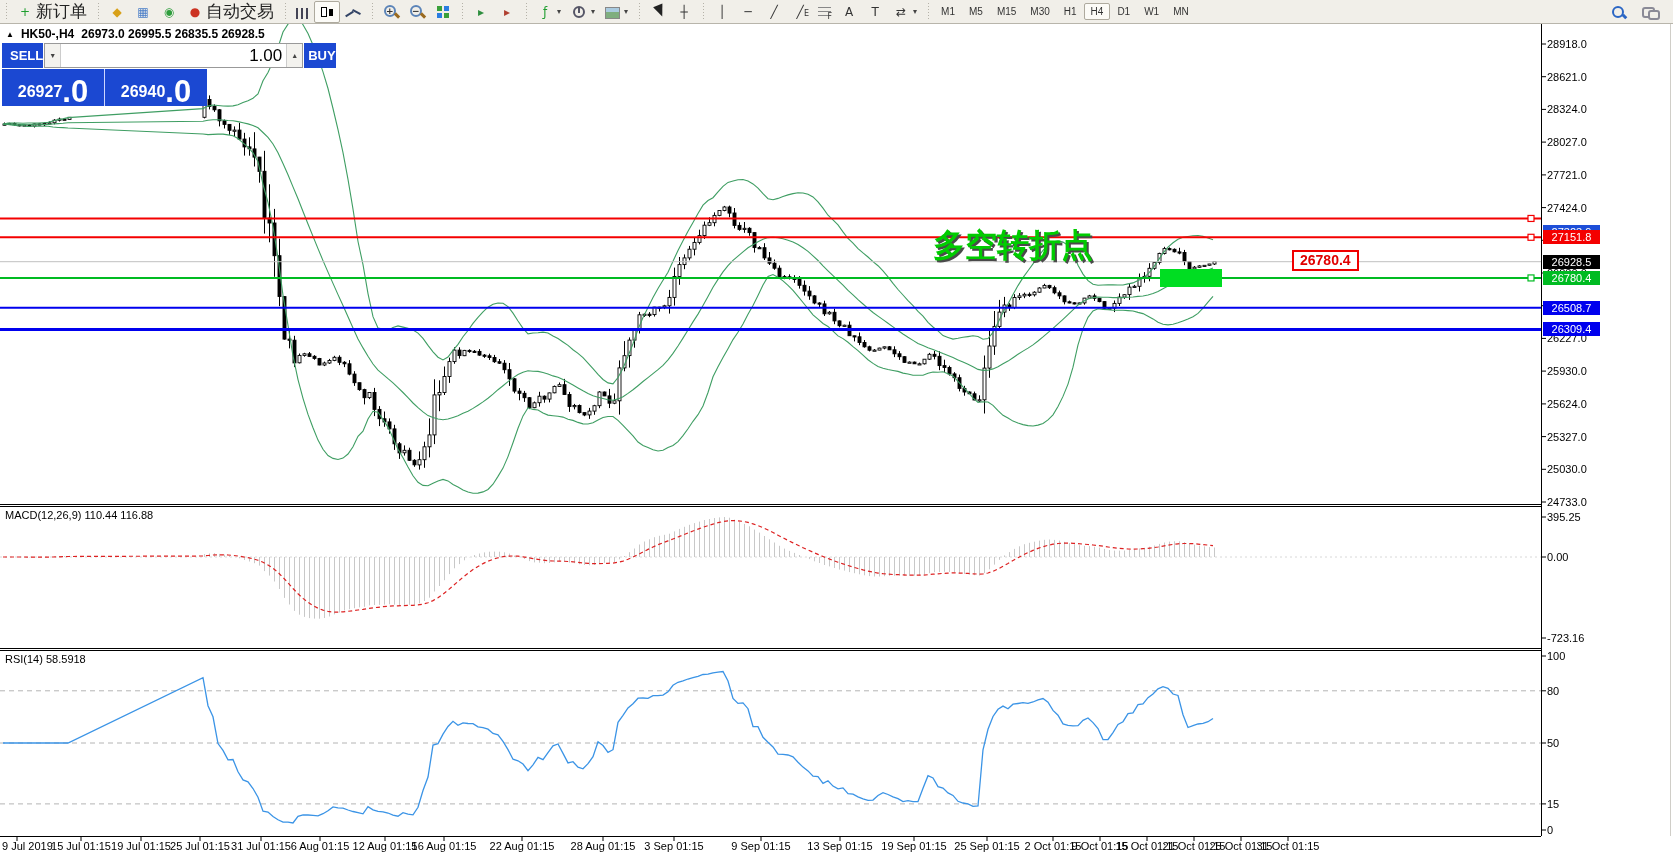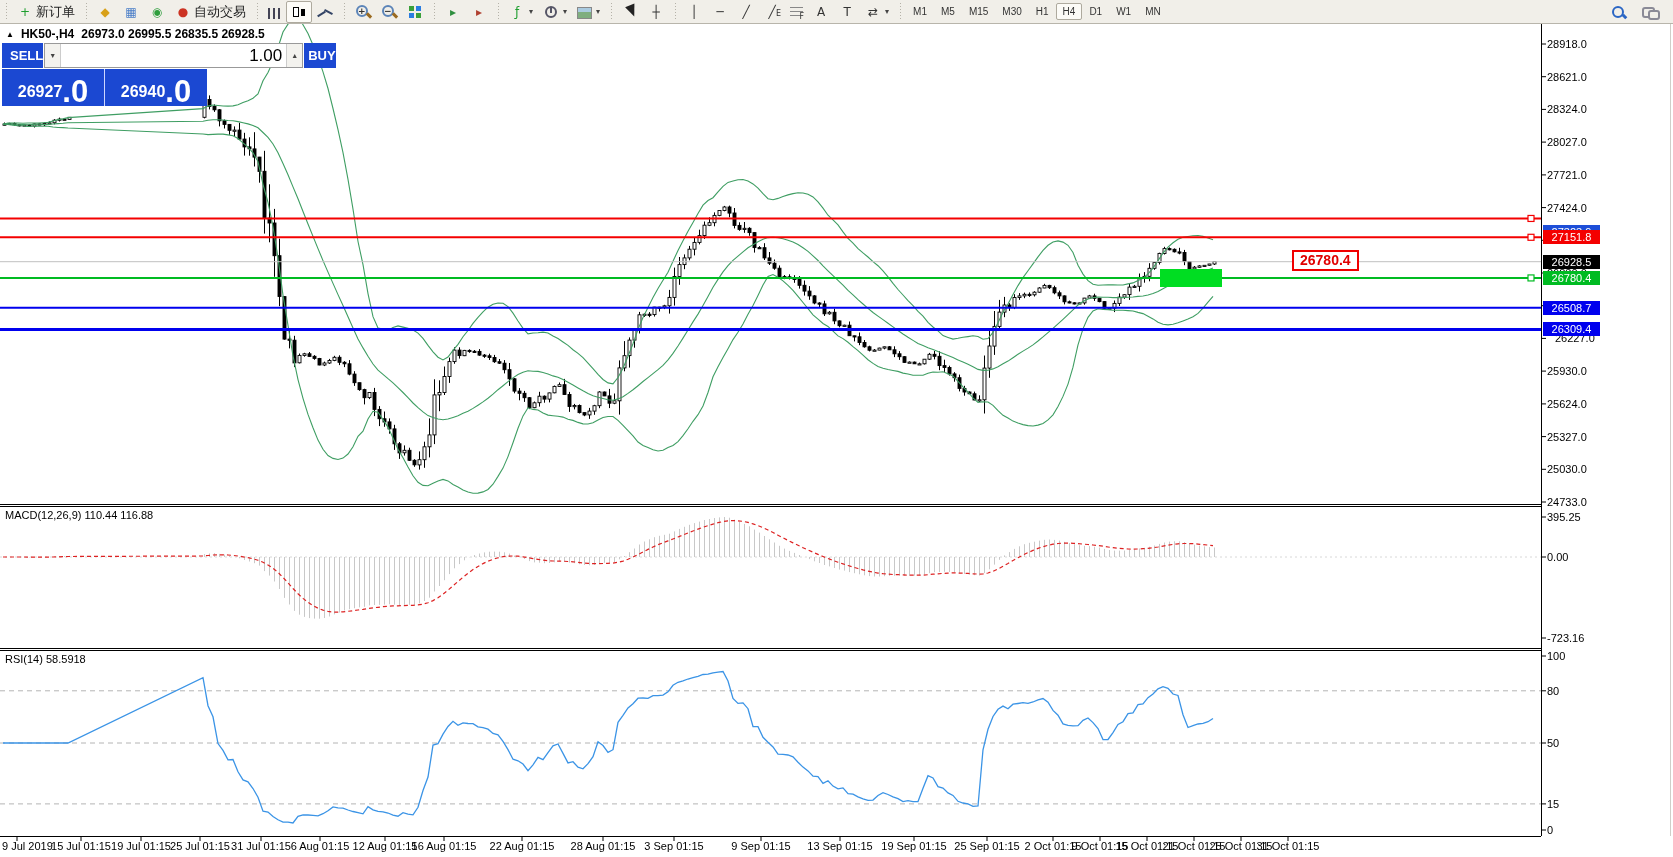--- a/index.html
+++ b/index.html
@@ -9,21 +9,21 @@
   .toolbar{position:absolute;left:0;top:0;width:1673px;height:23px;background:#f1efe9;
            border-bottom:1px solid #b8b5ab;display:flex;align-items:center;z-index:10;}
   .tb-main{display:flex;align-items:center;height:23px;flex:1;}
   .tb-right{display:flex;align-items:center;gap:6px;padding-right:10px;}
   .tb-sep{width:4px;height:18px;margin:0 4px;
           background-image:repeating-linear-gradient(#b5b2a8 0 1px,transparent 1px 3px);
           background-size:1px 100%;background-repeat:no-repeat;background-position:center;}
   .tb-btn{height:20px;display:flex;align-items:center;padding:0 4px;border:1px solid transparent;
           border-radius:2px;gap:3px;font-size:12px;color:#222;white-space:nowrap;}
   .tb-btn.pressed{background:#fcfbf7;border-color:#aeaa9e;}
-  .tb-label{font-size:13px;}
+  .tb-label{font-size:17px;}
   .dd{font-size:8px;color:#444;margin-left:1px;}
   .sub{font-style:normal;font-size:8px;color:#333;position:absolute;right:-1px;bottom:-2px;}
   .icon{width:16px;height:16px;display:inline-block;position:relative;text-align:center;
         font-family:"DejaVu Sans",sans-serif;}
   .ic-glyph{font-size:12px;line-height:16px;}
   .ic-bars{background:repeating-linear-gradient(90deg,#445 0 2px,transparent 2px 5px);
            height:11px;width:13px;margin-top:3px;}
   .ic-candle::before{content:"";position:absolute;left:2px;top:3px;width:4px;height:8px;
            border:1px solid #000;background:#fff;}
   .ic-candle::after{content:"";position:absolute;left:10px;top:5px;width:4px;height:7px;background:#000;}
@@ -987,40 +987,41 @@
           <span class="tp-dec">.0</span>
       </div>
       <div class="tp-cell">
         <span class="tp-main">26940</span>
           <span class="tp-dec">.0</span>
       </div>
     </div>
   </div>
 
   <div class="zone-box" id="zone-box" style="left: 1160px; top: 269.224px; width: 62px; height: 17.5102px; background: rgb(0, 221, 34);"></div>
+  <div class="turn-text" id="turn-text" style="left: 933px; top: 224px; color: rgb(0, 204, 0); font-size: 32px; text-shadow: rgb(74, 74, 74) 2px 2px 0px;">多空转折点</div>
   <div class="price-tag" id="price-tag" style="left: 1292px; top: 250px;">26780.4</div>
 
   <div class="ind-label" id="macd-label" style="top:509px">
     <span>MACD(12,26,9)</span> <span>110.44 116.88</span>
   </div>
   <div class="ind-label" id="rsi-label" style="top:653px">
     <span>RSI(14)</span> <span>58.5918</span>
   </div>
 
   <div id="labels-layer">
       <div class="ytick" style="top: 44px;">28918.0</div>
       <div class="ytick" style="top: 76.7143px;">28621.0</div>
       <div class="ytick" style="top: 109.429px;">28324.0</div>
       <div class="ytick" style="top: 142.143px;">28027.0</div>
       <div class="ytick" style="top: 174.857px;">27721.0</div>
       <div class="ytick" style="top: 207.571px;">27424.0</div>
       <div class="ytick" style="top: 240.286px;">27127.0</div>
       <div class="ytick" style="top: 273px;">26830.0</div>
       <div class="ytick" style="top: 305.714px;">26533.0</div>
-      <div class="ytick" style="top: 338.429px; margin-left: 8px;">26227.0</div>
+      <div class="ytick" style="top: 338.429px;">26227.0</div>
       <div class="ytick" style="top: 371.143px;">25930.0</div>
       <div class="ytick" style="top: 403.857px;">25624.0</div>
       <div class="ytick" style="top: 436.571px;">25327.0</div>
       <div class="ytick" style="top: 469.286px;">25030.0</div>
       <div class="ytick" style="top: 502px;">24733.0</div>
       <div class="chip" style="top: 225px; background: #1d4ed8;">27323.9</div>
       <div class="chip" style="top: 230.29px; background: rgb(244, 0, 0);">27151.8</div>
       <div class="chip" style="top: 254.728px; background: rgb(0, 0, 0);">26928.5</div>
       <div class="chip" style="top: 270.936px; background: rgb(0, 187, 34);">26780.4</div>
       <div class="chip" style="top: 300.67px; background: rgb(0, 0, 238);">26508.7</div>

